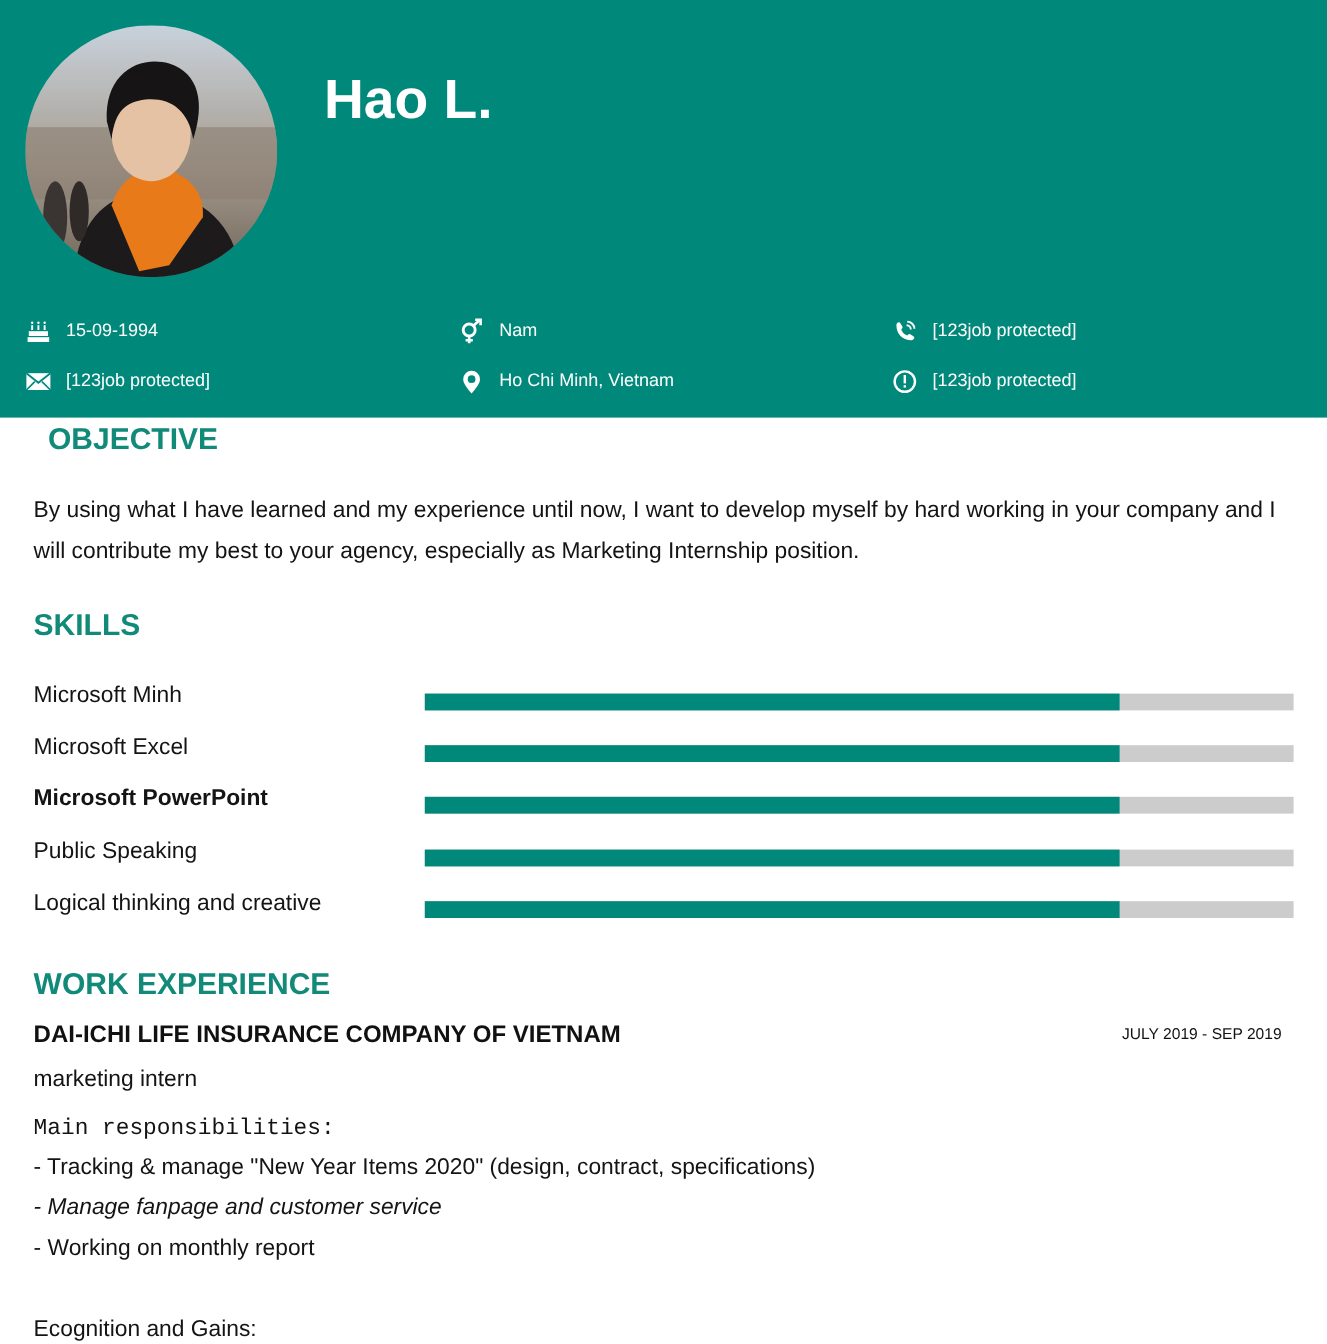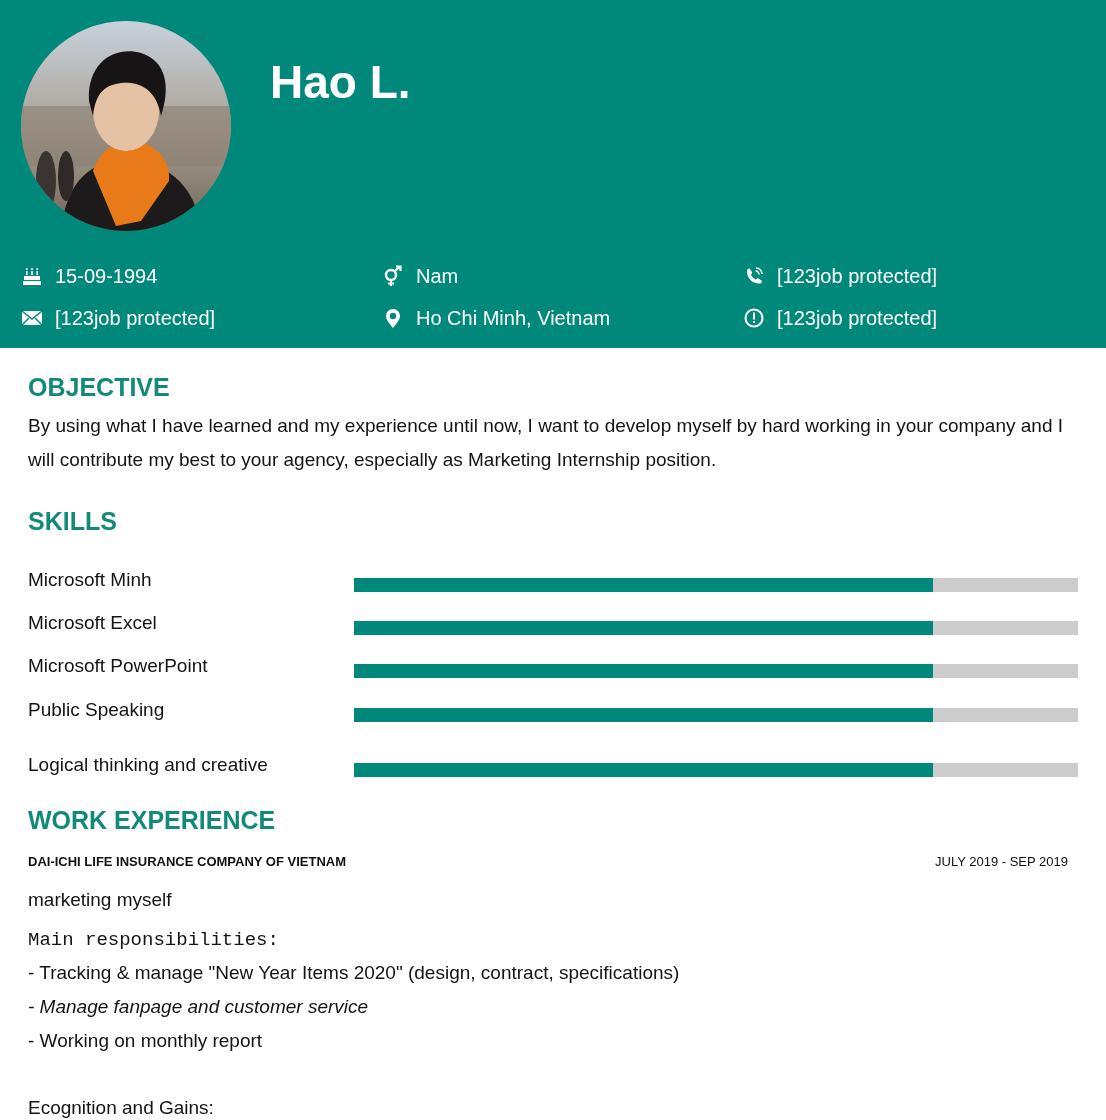--- a/index.html
+++ b/index.html
@@ -4,33 +4,33 @@
   <style>
     * { box-sizing: border-box; margin: 0; padding: 0; }
     html, body { width: 1106px; height: 1120px; overflow: hidden; background: #ffffff; }
     body { font-family: "Liberation Sans", sans-serif; color: #111; position: relative; }
 
     .header { position: absolute; left: 0; top: 0; width: 1106px; height: 348px; background: #00897b; color: #fff; }
     .avatar { position: absolute; left: 21px; top: 21px; width: 210px; height: 210px; border-radius: 50%; overflow: hidden; }
     .name { position: absolute; left: 270px; top: 56px; font-size: 46px; font-weight: bold; line-height: 52px; }
     .role { position: absolute; left: 270px; top: 124px; font-size: 22px; line-height: 28px; }
 
-    .info { position: absolute; display: flex; align-items: center; font-size: 20px; line-height: 24px; color: #fff; }
+    .info { position: absolute; display: flex; align-items: center; font-size: 15px; line-height: 24px; color: #fff; }
     .info .ic { width: 22px; height: 22px; margin-right: 12px; display: inline-flex; align-items: center; justify-content: center; }
     .info .ic svg { width: 22px; height: 22px; }
 
     .section-title { position: absolute; left: 28px; font-size: 25px; font-weight: bold; color: #128a7a; line-height: 30px; }
     .para { position: absolute; left: 28px; width: 1060px; font-size: 19px; line-height: 34px; color: #141414; }
 
     .skill-row { position: absolute; left: 28px; width: 1050px; height: 30px; }
     .skill-label { position: absolute; left: 0; top: 0; font-size: 19px; line-height: 24px; color: #141414; }
     .skill-bar { position: absolute; left: 326px; top: 10px; width: 724px; height: 14px; background: #cccccc; }
     .skill-fill { height: 100%; background: #00897b; }
 
-    .company { position: absolute; left: 28px; top: 850px; font-size: 13px; font-weight: bold; color: #111; line-height: 24px; }
+    .company { position: absolute; left: 28px; top: 850px; font-size: 20px; font-weight: bold; color: #111; line-height: 24px; }
     .period { position: absolute; right: 38px; top: 850px; font-size: 13px; font-weight: normal; color: #111; line-height: 24px; }
     .line { position: absolute; left: 28px; font-size: 19px; line-height: 24px; color: #141414; }
   </style>
 </head>
 <body>
 
 <div class="header">
   <div class="avatar">
     <svg width="210" height="210" viewBox="0 0 210 210">
       <defs>
@@ -115,57 +115,57 @@
       <svg viewBox="0 0 22 22">
           <circle cx="11" cy="11" r="8.5" fill="none" stroke="#fff" stroke-width="2"></circle>
           <rect x="10" y="5.5" width="2" height="7" fill="#fff"></rect>
           <rect x="10" y="14" width="2" height="2" fill="#fff"></rect>
         </svg>
     </span>
     <span>[123job protected]</span>
   </div>
 </div>
 
-<div class="section-title" style="top:372px;">OBJECTIVE</div>
+<div class="section-title" style="top:351px;margin-left:12px;">OBJECTIVE</div>
 <div class="para" style="top:409px;">By using what I have learned and my experience until now, I want to develop myself by hard working in your company and I will contribute my best to your agency, especially as Marketing Internship position.</div>
 
 <div class="section-title" style="top:506px;">SKILLS</div>
 
 <div class="skill-row" style="top:568px;">
   <span class="skill-label">Microsoft Minh</span>
   <div class="skill-bar">
       <div class="skill-fill" style="width:80%;"></div>
     </div>
 </div>
 <div class="skill-row" style="top:611px;">
   <span class="skill-label">Microsoft Excel</span>
   <div class="skill-bar">
       <div class="skill-fill" style="width:80%;"></div>
     </div>
 </div>
-<div class="skill-row" style="top:654px;">
+<div class="skill-row" style="top:654px;font-weight:bold;">
   <span class="skill-label">Microsoft PowerPoint</span>
   <div class="skill-bar">
       <div class="skill-fill" style="width:80%;"></div>
     </div>
 </div>
 <div class="skill-row" style="top:698px;">
   <span class="skill-label">Public Speaking</span>
   <div class="skill-bar">
       <div class="skill-fill" style="width:80%;"></div>
     </div>
 </div>
-<div class="skill-row" style="top:741px;margin-top:12px;">
+<div class="skill-row" style="top:741px;">
   <span class="skill-label">Logical thinking and creative</span>
   <div class="skill-bar">
       <div class="skill-fill" style="width:80%;"></div>
     </div>
 </div>
 
 <div class="section-title" style="top:805px;">WORK EXPERIENCE</div>
 <div class="company">DAI-ICHI LIFE INSURANCE COMPANY OF VIETNAM</div>
 <div class="period">JULY 2019 - SEP 2019</div>
-<div class="line" style="top:888px;">marketing myself</div>
+<div class="line" style="top:888px;">marketing intern</div>
 <div class="line" style="top:928px;font-family:Liberation Mono, monospace;">Main responsibilities:</div>
 <div class="line" style="top:961px;">- Tracking &amp; manage "New Year Items 2020" (design, contract, specifications)</div>
 <div class="line" style="top:995px;font-style:italic;">- Manage fanpage and customer service</div>
 <div class="line" style="top:1029px;">- Working on monthly report</div>
 <div class="line" style="top:1096px;">Ecognition and Gains:</div>
 
 </body></html>

